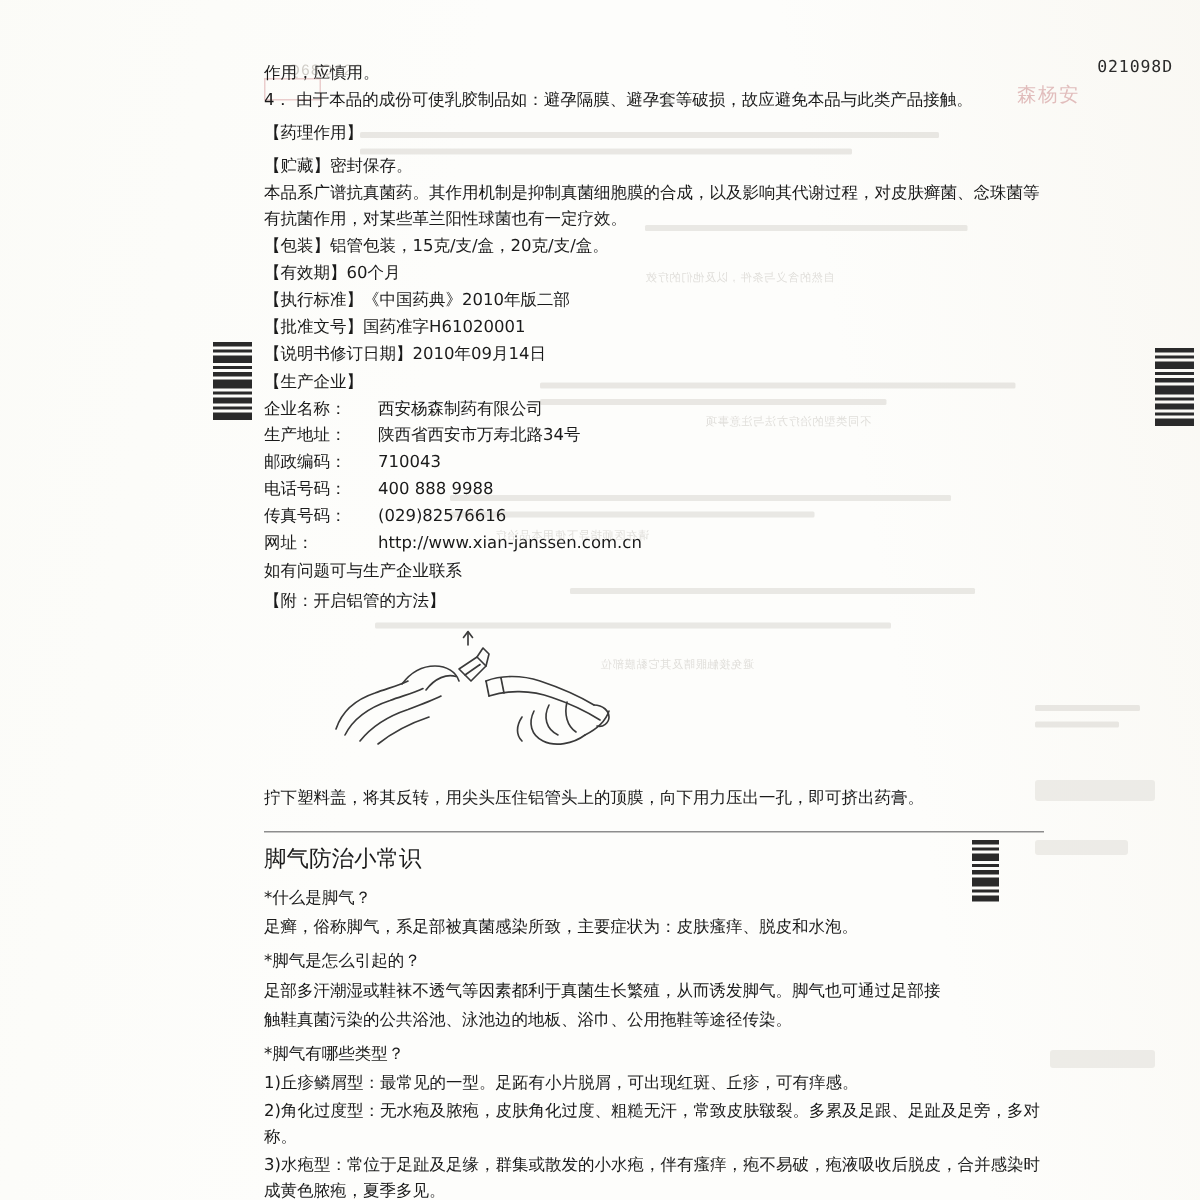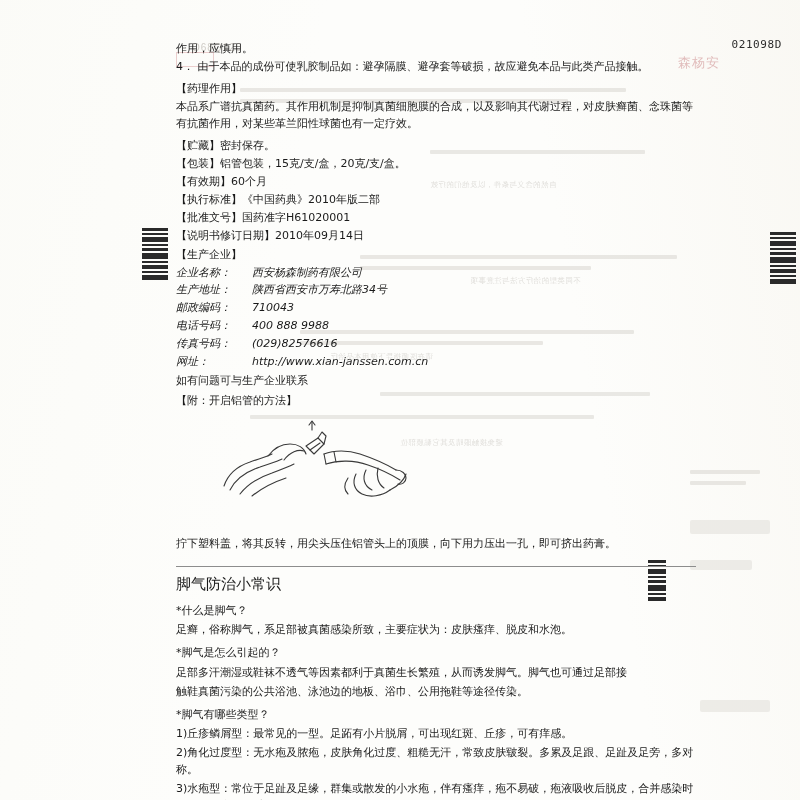--- a/index.html
+++ b/index.html
@@ -107,21 +107,20 @@
     padding-left: 16px;
     text-indent: -16px;
   }
   .sect-head {
     margin-top: 5px;
   }
   .field-row {
     display: flex;
     margin: 0;
     line-height: 1.62;
-    font-style: italic;
   }
   .field-label {
     width: 76px;
     flex: 0 0 76px;
   }
   .field-value {
     flex: 1 1 auto;
   }
   .company-block {
     margin-top: 1px;
@@ -134,21 +133,21 @@
   }
 
   
   .illus {
     position: relative;
     width: 230px;
     height: 86px;
     margin: 6px 0 6px 30px;
   }
   .squeeze-caption {
-    margin-top: 33px;
+    margin-top: 21px;
     font-size: 11px;
     line-height: 1.6;
   }
 
   .divider {
     border: 0;
     border-top: 1px solid #8d8d8d;
     margin: 14px 0 6px 0;
     width: 100%;
   }
@@ -262,23 +261,23 @@
   <div class="redbox-ghost"></div>
   <div class="logo-ghost">森杨安</div>
   <div class="topcode">021098D</div>
 
   <div class="content">
 
     <p class="para">作用，应慎用。</p>
     <p class="para indent-hang">4． 由于本品的成份可使乳胶制品如：避孕隔膜、避孕套等破损，故应避免本品与此类产品接触。</p>
 
     <p class="para sect-head">【药理作用】</p>
+    <p class="para sect-head">【贮藏】密封保存。</p>
+
     <p class="para">本品系广谱抗真菌药。其作用机制是抑制真菌细胞膜的合成，以及影响其代谢过程，对皮肤癣菌、念珠菌等有抗菌作用，对某些革兰阳性球菌也有一定疗效。</p>
-
-    <p class="para sect-head">【贮藏】密封保存。</p>
     <p class="para">【包装】铝管包装，15克/支/盒，20克/支/盒。</p>
     <p class="para">【有效期】60个月</p>
     <p class="para">【执行标准】《中国药典》2010年版二部</p>
     <p class="para">【批准文号】国药准字H61020001</p>
     <p class="para">【说明书修订日期】2010年09月14日</p>
     <p class="para">【生产企业】</p>
 
     <div class="company-block">
       <div class="field-row">
         <span class="field-label">企业名称：</span>

